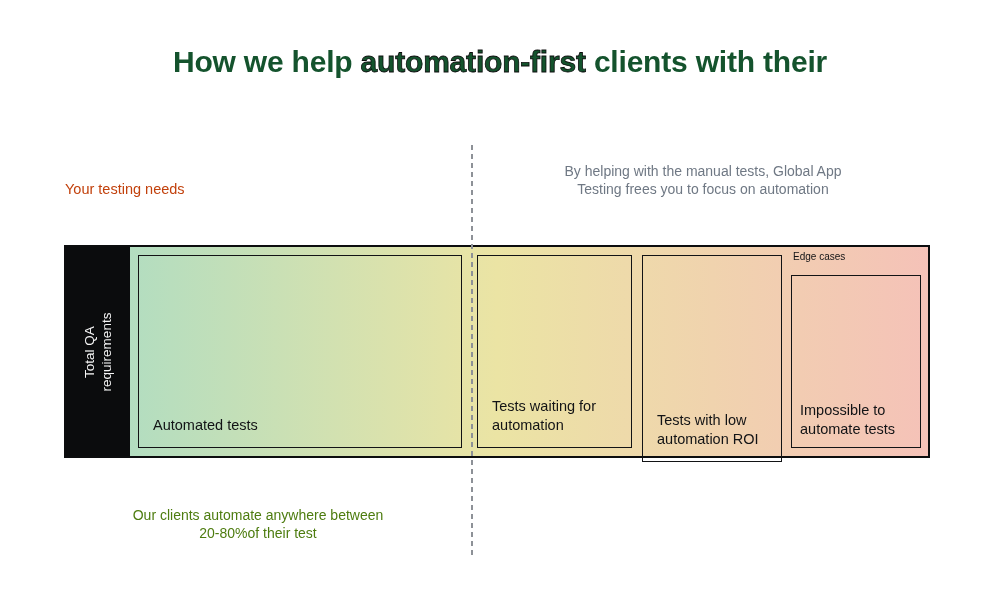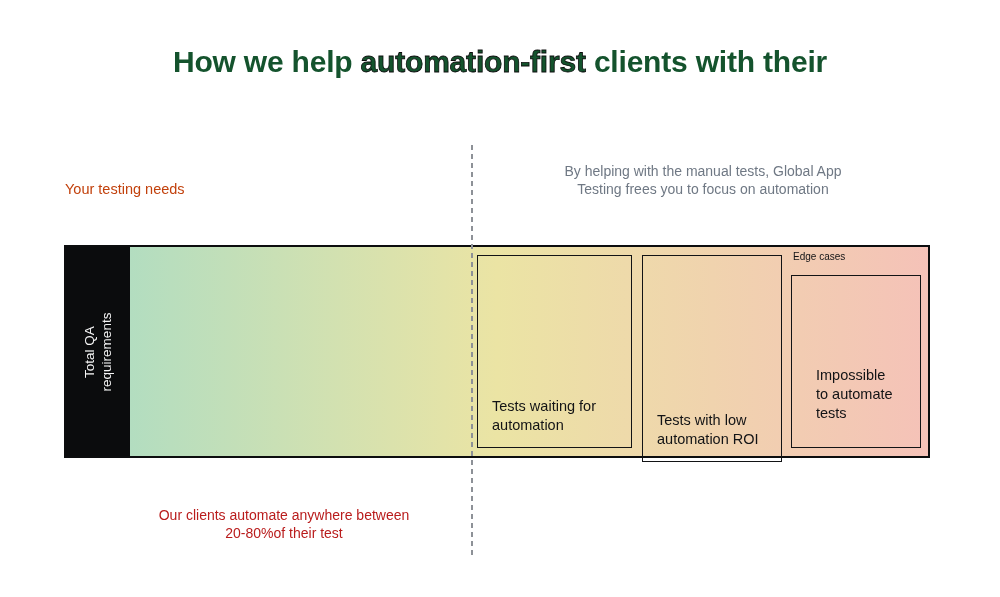--- a/index.html
+++ b/index.html
@@ -44,35 +44,35 @@
   .seg {
     position: absolute; box-sizing: border-box;
     border: 1.5px solid #121315;
     display: flex; align-items: flex-end;
     padding: 12px 14px;
   }
   .seg-label { font-size: 14.5px; line-height: 19px; color: #121315; }
   .seg-1 { left: 72px;  top: 8px;  width: 324px; height: 193px; }
   .seg-2 { left: 411px; top: 8px;  width: 155px; height: 193px; }
   .seg-3 { left: 576px; top: 8px;  width: 140px; height: 207px; }
-  .seg-4 { left: 725px; top: 28px; width: 130px; height: 173px; padding: 24px; }
+  .seg-4 { left: 725px; top: 28px; width: 130px; height: 173px; padding: 8px; }
 
   .edge-label {
     position: absolute; left: 727px; top: 4px;
     font-size: 10px; color: #121315;
   }
 
   .dashed-line {
     position: absolute; left: 471px; top: 145px; width: 2px; height: 413px;
     background: repeating-linear-gradient(180deg, #8d9197 0px, #8d9197 5px, transparent 5px, transparent 9px);
   }
 
   .bottom-note {
-    position: absolute; left: 104px; top: 506px; width: 360px;
-    text-align: center; font-size: 14px; line-height: 18px; color: #b91c1c;
+    position: absolute; left: 78px; top: 506px; width: 360px;
+    text-align: center; font-size: 14px; line-height: 18px; color: #4d7c0f;
   }
 </style>
 </head>
 <body>
 
 <h1 class="title"><span>How we help </span><strong>automation-first</strong><span> clients with their</span><br></h1>
 
 <div class="left-label">Your testing needs</div>
 
 <div class="right-note">
@@ -81,20 +81,23 @@
 </div>
 
 <div class="bar" style="background: linear-gradient(90deg, rgb(169, 220, 197) 0%, rgb(235, 228, 164) 50%, rgb(245, 194, 184) 100%); border-color: rgb(12, 13, 14);">
   <div class="qa-box" style="background: rgb(11, 12, 13);">
     <div class="qa-text">
       <div>Total QA</div>
       <div>requirements</div>
     </div>
   </div>
 
+  <div class="seg seg-1">
+    <div class="seg-label">Automated tests</div>
+  </div>
 
   <div class="seg seg-2">
     <div class="seg-label">Tests waiting for automation</div>
   </div>
 
   <div class="seg seg-3">
     <div class="seg-label">Tests with low automation ROI</div>
   </div>
 
   <div class="edge-label">Edge cases</div>

